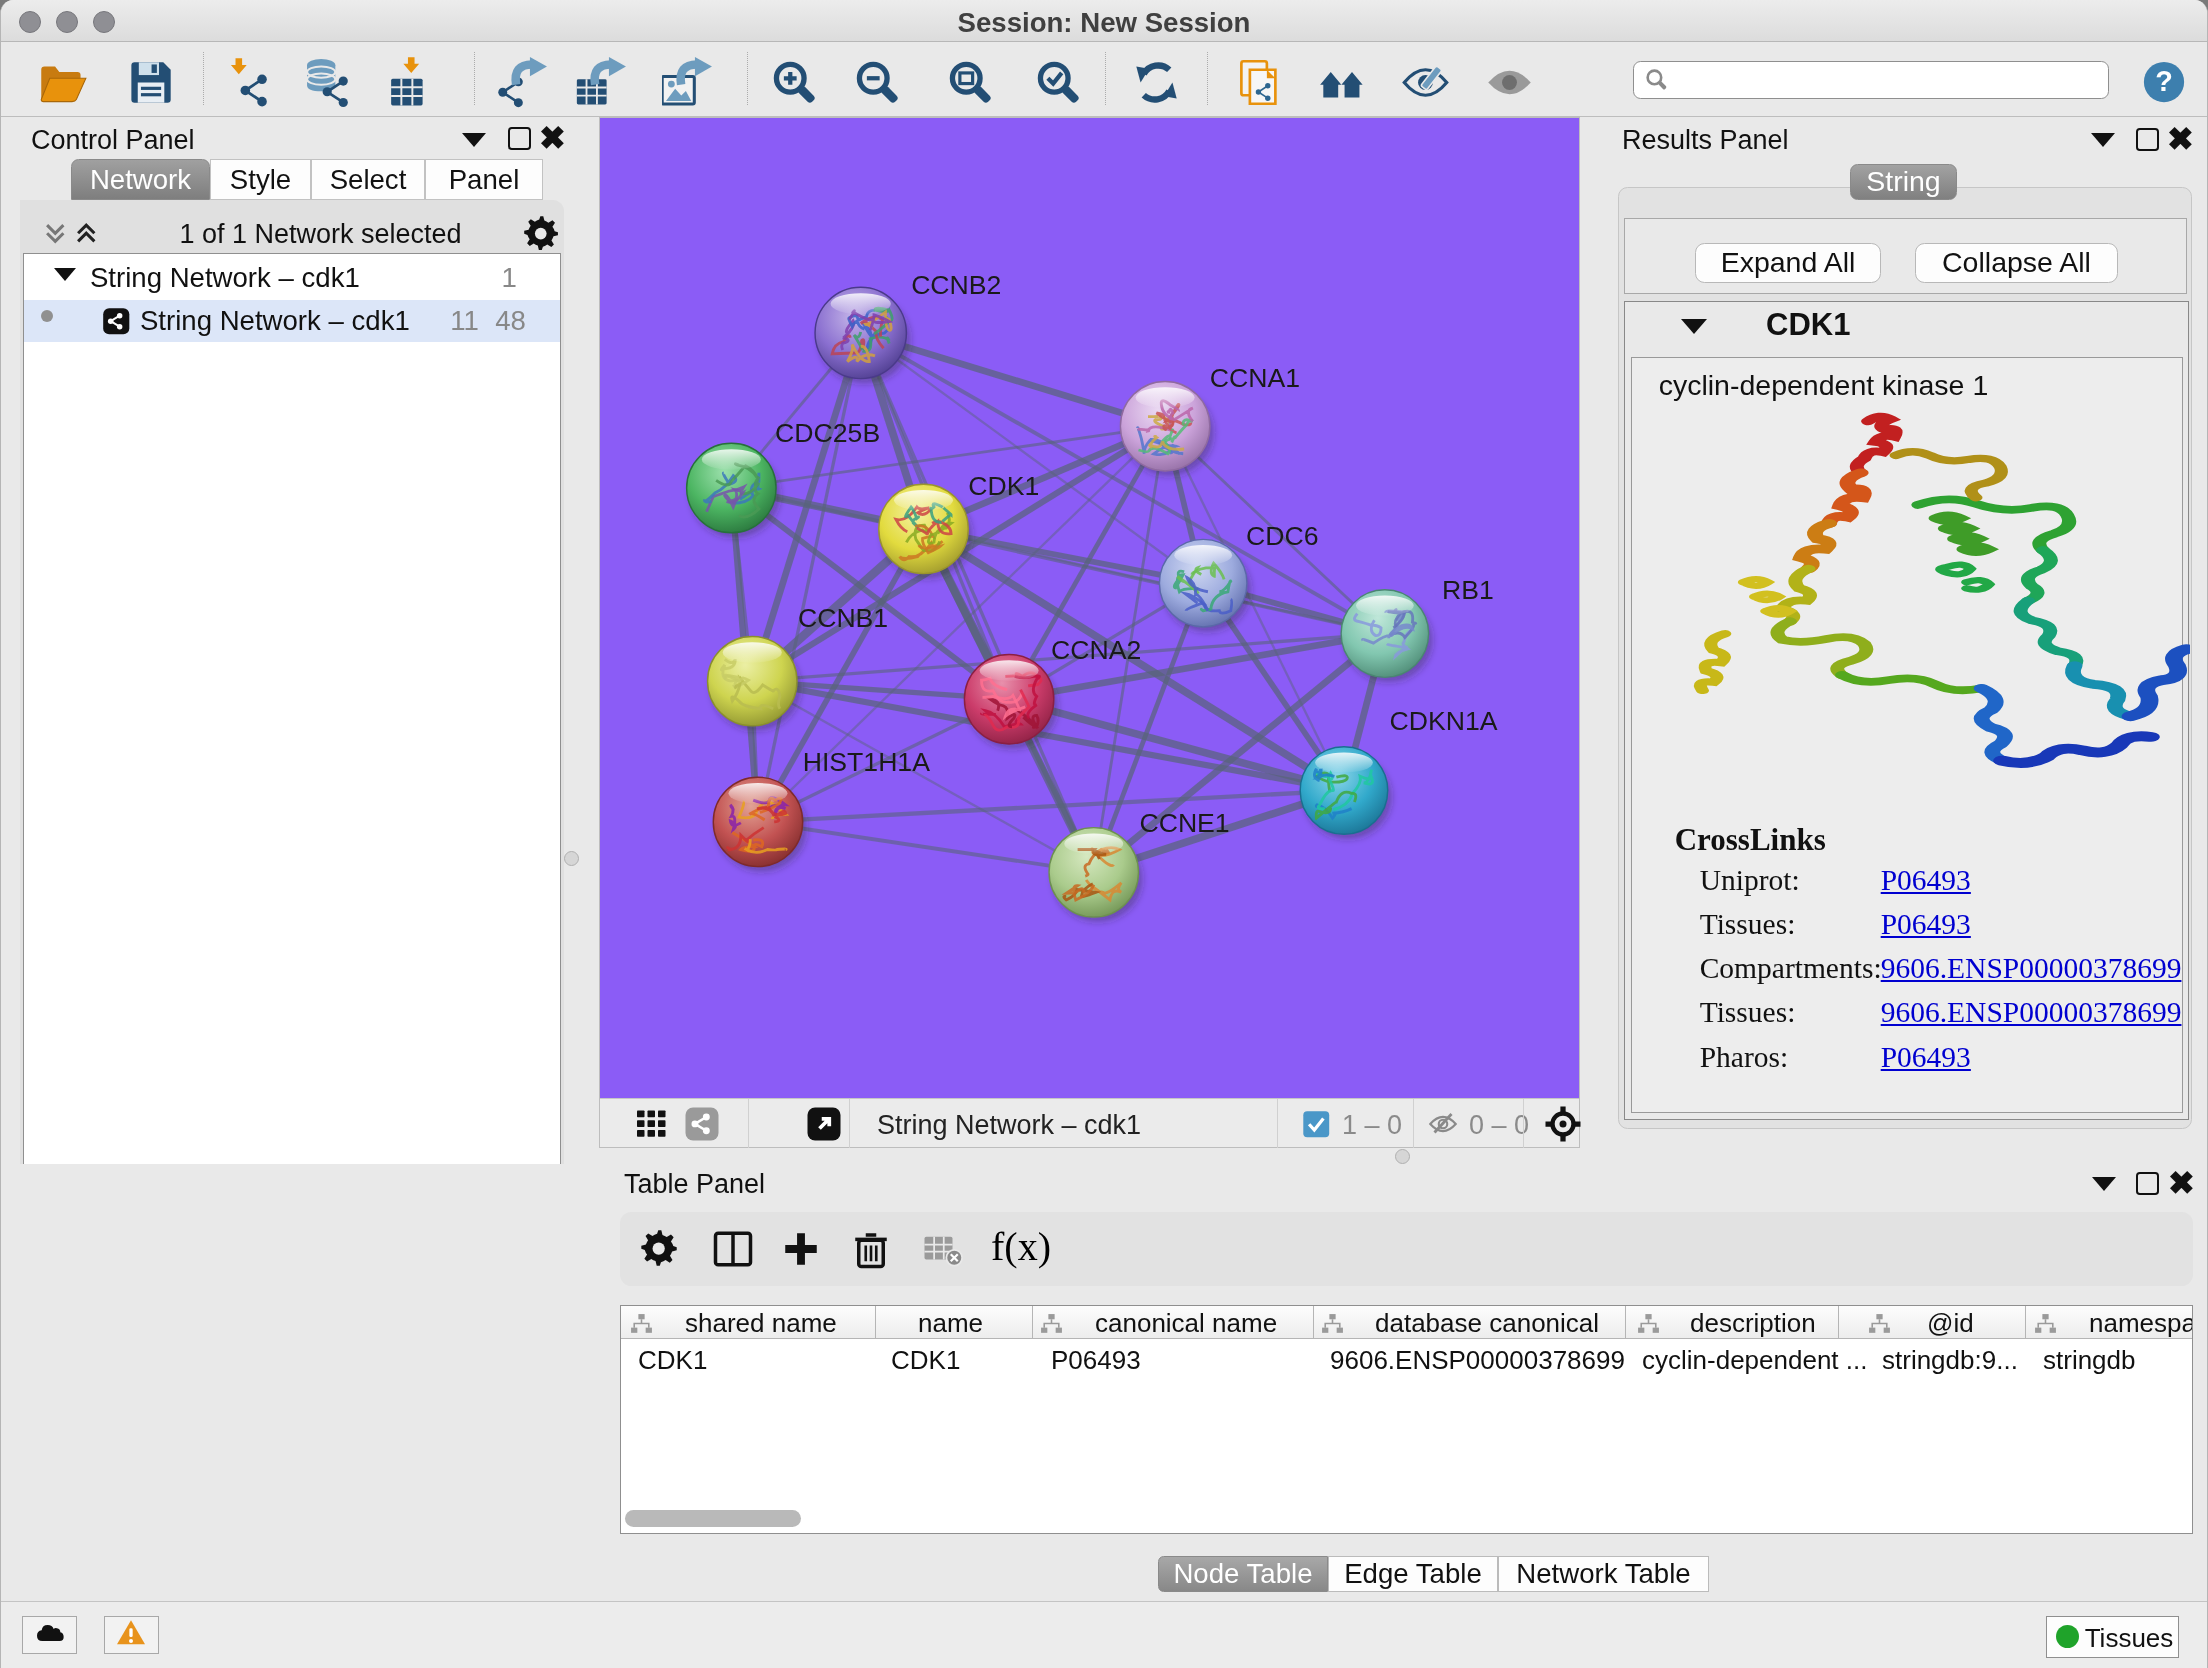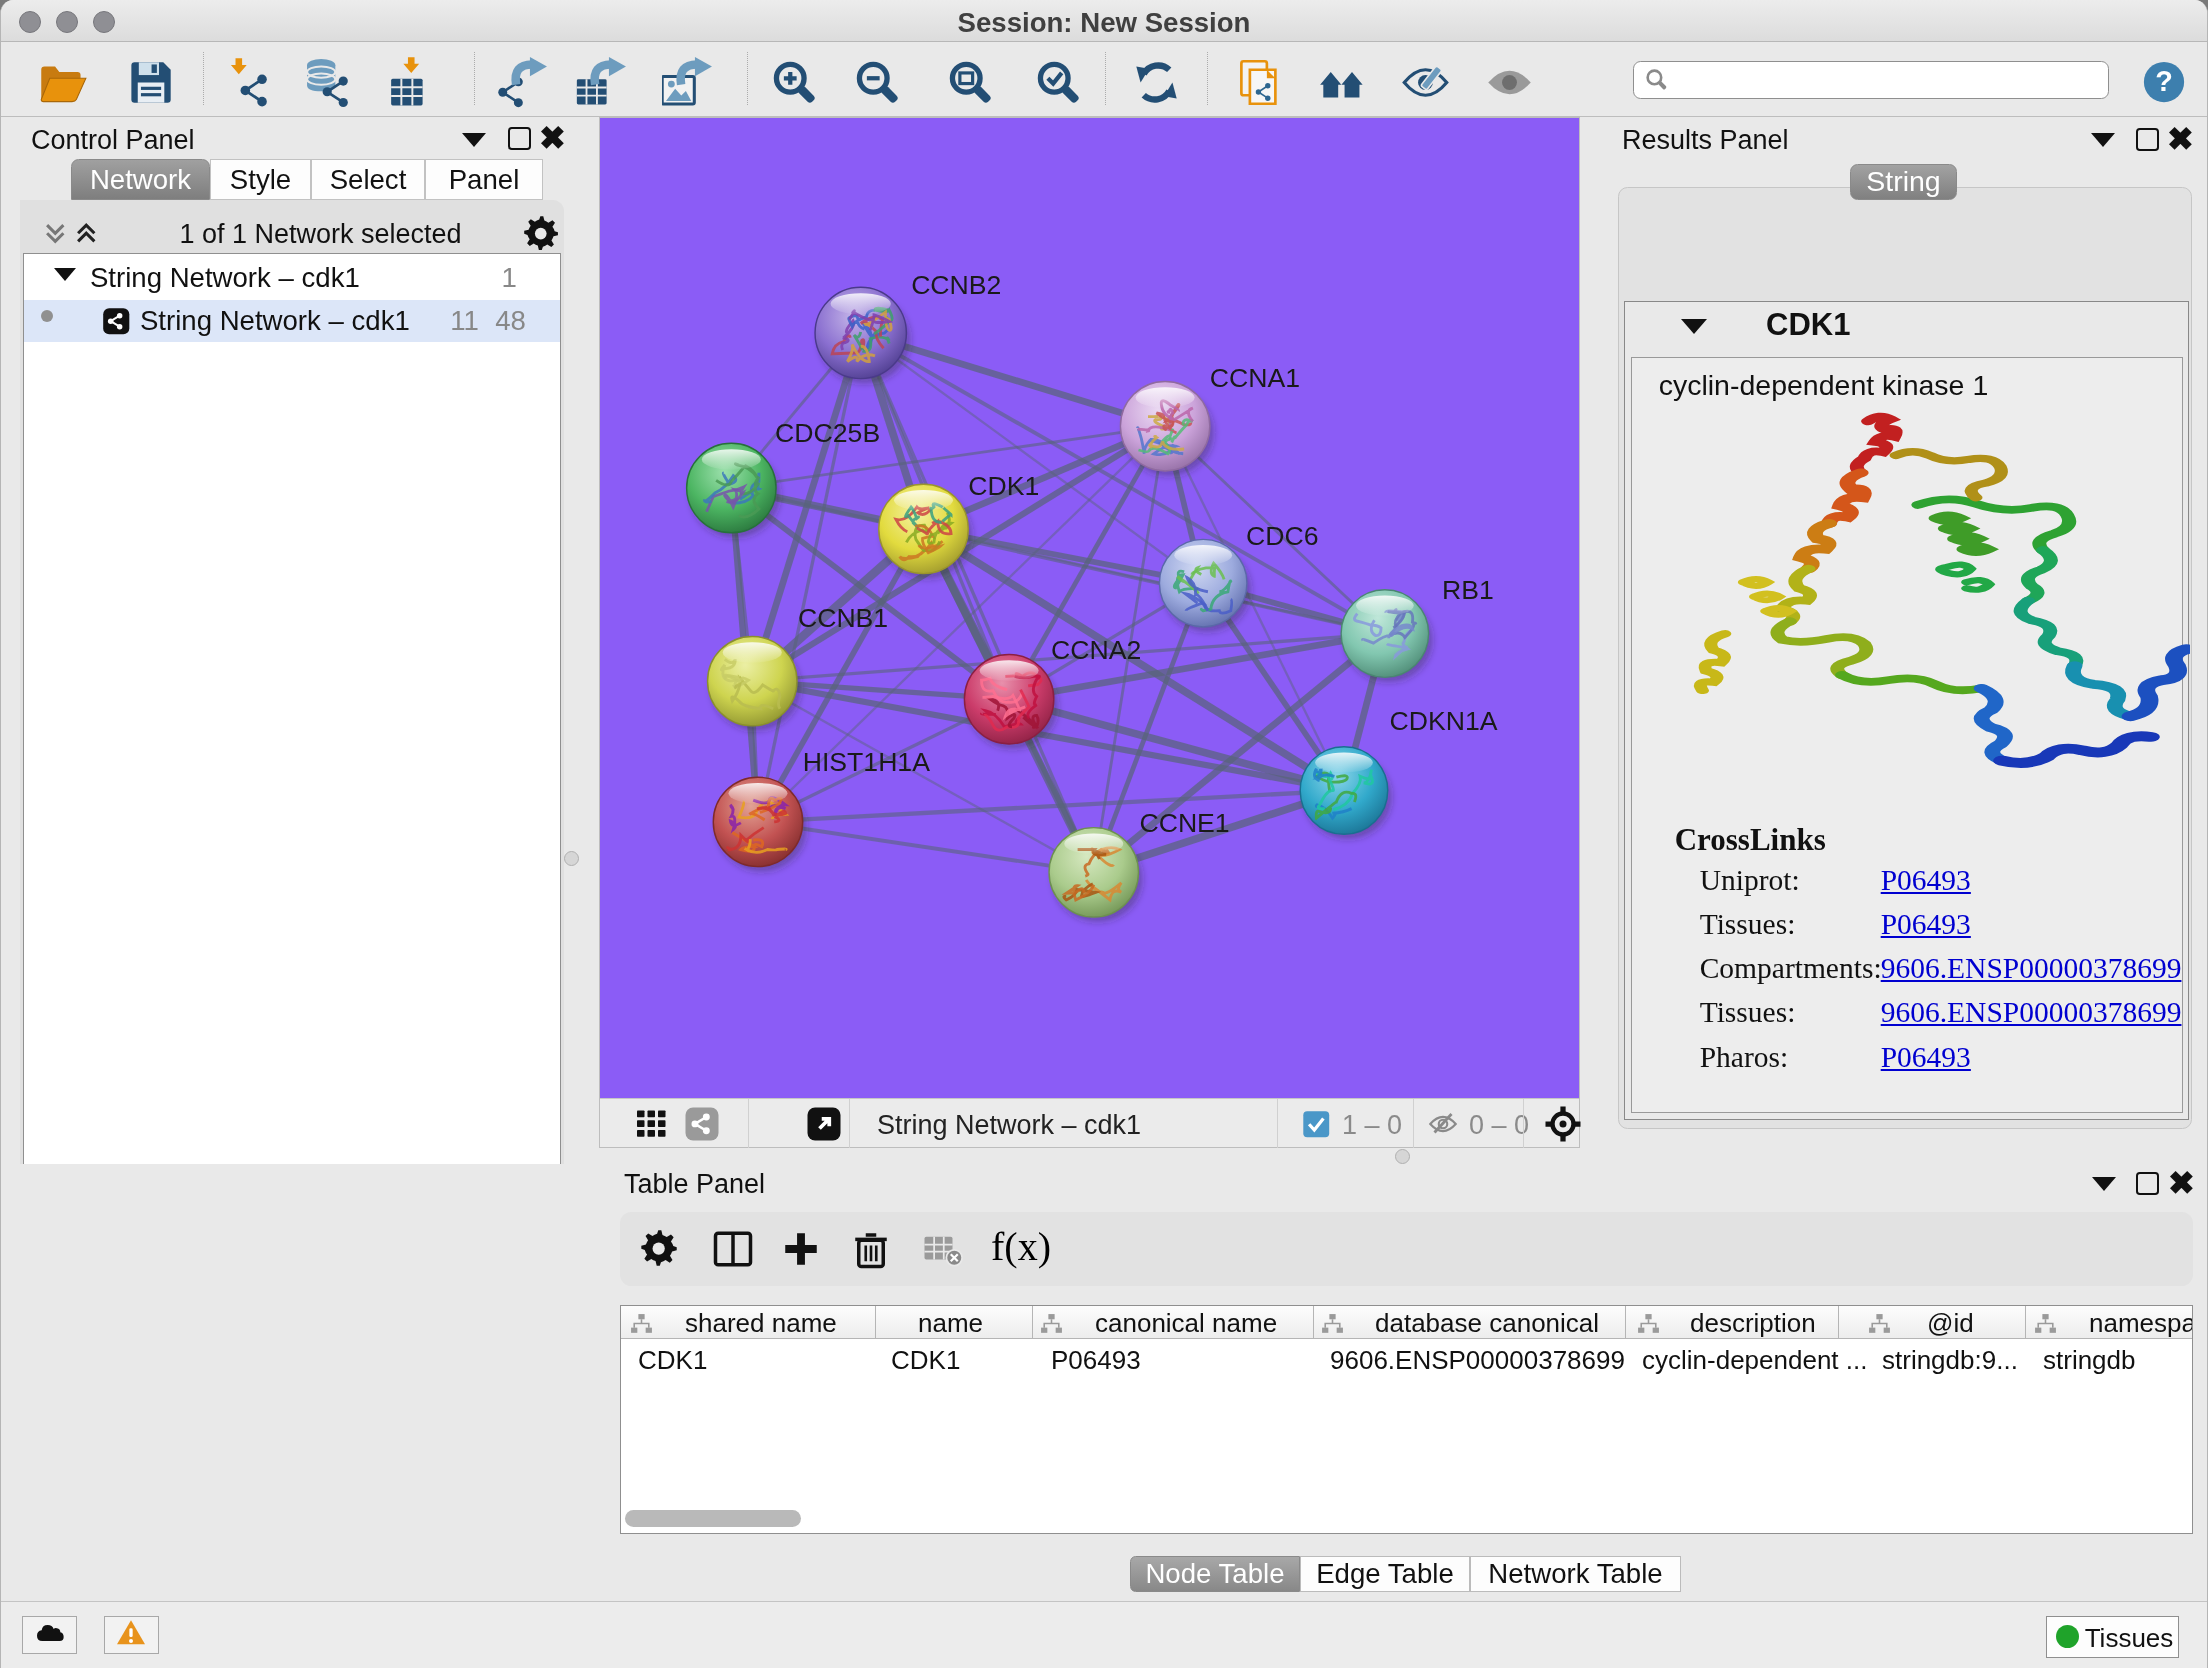--- a/index.html
+++ b/index.html
@@ -50,21 +50,21 @@
 
 
 #tablepanel { position:absolute; left:0; top:1164px; width:100%; height:437px; background:#e9e9e9; }
 #tp-toolbar { position:absolute; left:619px; top:48px; width:1573px; height:74px; background:#e2e2e2; border-radius:11.4px; }
 #tp-table { position:absolute; left:619px; top:141px; width:1573px; height:229px; background:#fff; border:1.9px solid #8f8f8f; overflow:hidden; }
 #tp-thead { position:absolute; left:0; top:0; width:100%; height:33px; background:linear-gradient(#fdfdfd,#ededed); border-bottom:1px solid #b5b5b5; }
 .th { position:absolute; top:1.9px; font-size:26px; color:#111; }
 .td { position:absolute; top:39px; font-size:26px; color:#111; }
 .thsep { position:absolute; top:0; height:33px; border-left:1px solid #b5b5b5; }
 #tp-hscroll { position:absolute; left:3.8px; top:204px; width:176px; height:17px; background:#b9b9b9; border-radius:8.6px; }
-.btab { position:absolute; top:392px; height:36px; border:1px solid #bbb; background:#fdfdfd; font-size:27.6px; text-align:center; padding-top:1px; color:#111;}
+.btab { position:absolute; top:392px; height:36px; border:1px solid #bbb; background:#fdfdfd; font-size:27.6px; text-align:center; padding-top:1px; color:#111;margin-left:28px;}
 .btabsel { background:linear-gradient(#a8a8a8,#888); color:#fff; border-color:#8a8a8a; border-radius:5.7px 0 0 5.7px;}
 
 #statusbar { position:absolute; left:0; top:1601px; width:100%; height:68px; background:#ececec; border-top:1px solid #c4c4c4;}
 .sbox { position:absolute; top:14.3px; width:55px; height:38px; background:#f2f2f2; border:1.9px solid #a8a8a8; }
 #memory { position:absolute; right:28.5px; top:14.3px; width:133px; height:42px; background:#fdfdfd; border:1.9px solid #8f8f8f; font-size:26px; color:#111; white-space:nowrap; }
 </style></head><body>
 <div id="win">
 
 <div id="titlebar">
   <div class="tl" style="left:18px"></div>
@@ -631,20 +631,24 @@
   </div>
 </div>
 
 <div id="results">
   <div class="abs phdr" style="left:41px;top:7.6px">Results Panel</div>
   <div class="abs pctl" style="left:510px;top:16px"><span class="tri"></span></div>
   <div class="abs pctl" style="left:555px;top:10.5px"><span class="sqr"></span></div>
   <div class="abs pctl" style="left:586px;top:9.5px"><span class="xx">✖</span></div>
   <div class="abs" style="z-index:3;left:269px;top:47px;width:107px;height:36px;background:linear-gradient(#a2a2a2,#808080);border-radius:7.6px;border:1px solid #8a8a8a;color:#fff;font-size:28.5px;text-align:center;padding-top:0px">String</div>
   <div id="res-outer"></div>
+  <div id="res-boxA">
+    <div class="btn" style="left:70px;width:186px">Expand All</div>
+    <div class="btn" style="left:290px;width:203px">Collapse All</div>
+  </div>
   <div id="res-boxB">
     <span style="position:absolute;left:56px;top:17px;width:0;height:0;border-left:13.3px solid transparent;border-right:13.3px solid transparent;border-top:15px solid #111"></span>
     <div style="position:absolute;left:141px;top:4.8px;font-size:31px;font-weight:bold;color:#111">CDK1</div>
     <div id="res-inner">
       <div style="position:absolute;left:27px;top:11.4px;font-size:28.5px;color:#111">cyclin-dependent kinase 1</div>
       <div class="serif" style="position:absolute;left:43px;top:464px;font-size:31px;font-weight:bold;color:#111">CrossLinks</div>
       <div class="clrow serif" style="left:68px;top:506px">Uniprot:</div>
           <div class="clrow serif cllink" style="left:249px;top:506px">P06493</div>
       <div class="clrow serif" style="left:68px;top:550px">Tissues:</div>
           <div class="clrow serif cllink" style="left:249px;top:550px">P06493</div>

